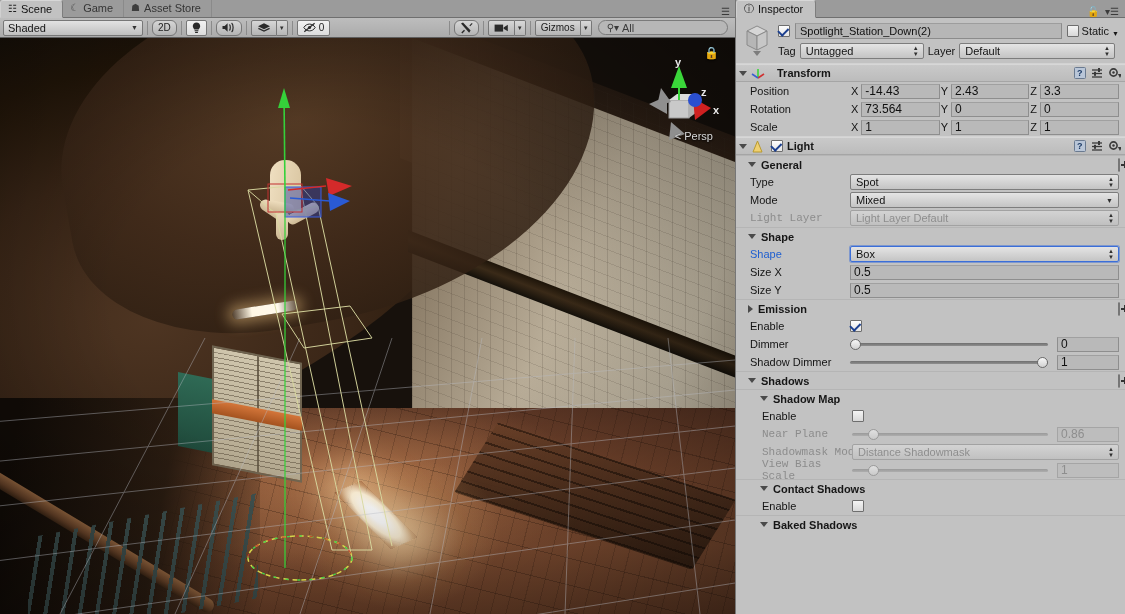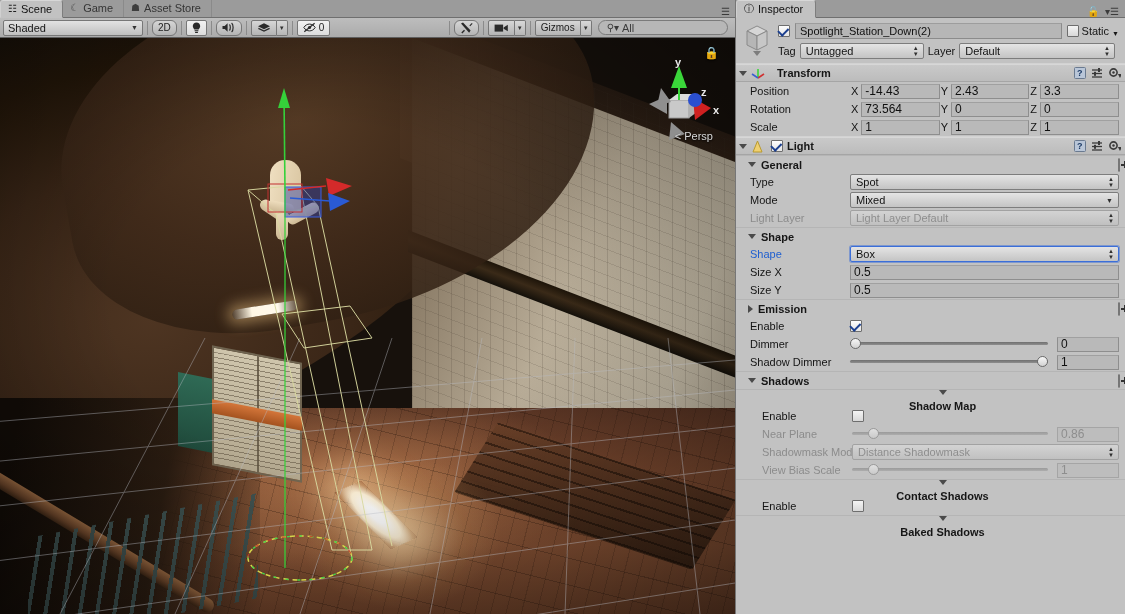--- a/index.html
+++ b/index.html
@@ -351,40 +351,40 @@
   .tri { width: 0; height: 0; flex: 0 0 auto; }
   .tri.down { border-left: 4px solid transparent; border-right: 4px solid transparent; border-top: 5px solid #4a4a4a; }
   .tri.right { border-top: 4px solid transparent; border-bottom: 4px solid transparent; border-left: 5px solid #4a4a4a; }
 
   .section-head {
     height: 18px; display: flex; align-items: center; gap: 5px;
     padding-left: 12px; font-weight: bold; font-size: 11px;
     background: #c2c2c2;
     border-top: 1px solid #b5b5b5;
   }
-  .section-head.sub { padding-left: 24px; flex-direction: column; }
+  .section-head.sub { padding-left: 24px; }
   .section-head .plus { margin-left: auto; margin-right: 5px; }
   .plusbtn {
     width: 13px; height: 13px; background: linear-gradient(#ececec,#cccccc);
     border: 1px solid #767676; border-radius: 2px; position: relative;
   }
   .plusbtn::before, .plusbtn::after {
     content:''; position: absolute; background: #333;
   }
   .plusbtn::before { left: 2px; top: 5px; width: 7px; height: 2px; }
   .plusbtn::after  { left: 5px; top: 2px; width: 2px; height: 7px; }
 
   .row { height: 18px; display: flex; align-items: center; padding-left: 14px; }
   .row.indent2 { padding-left: 26px; }
   .row .lab { width: 100px; font-size: 11px; color: #141414; flex: 0 0 100px; }
   .row.indent2 .lab { width: 90px; flex: 0 0 90px; }
-  .row .lab.dim { color: #8c8c8c; }
+  .row .lab.dim { color: #8c8c8c; font-family: Liberation Mono, monospace; }
   .row .lab.blue { color: #1f5fd0; }
   .row .lab.clip { overflow: hidden; white-space: nowrap; }
-  .row .ctl { flex: 1; display: flex; align-items: flex-start; gap: 4px; padding-right: 6px; }
+  .row .ctl { flex: 1; display: flex; align-items: flex-end; gap: 4px; padding-right: 6px; }
 
   .num {
     height: 15px; background: #b9b9b9;
     border: 1px solid #8e8e8e; border-top-color: #a0a0a0;
     display: flex; align-items: center; padding: 0 3px;
     font-size: 12px; color: #101010; flex: 1; min-width: 0;
   }
   .num.dim { color: #8e8e8e; background: #bdbdbd; border-color: #a5a5a5; }
   .axis-l { font-size: 11px; color: #141414; padding: 0 3px 0 1px; }
 

